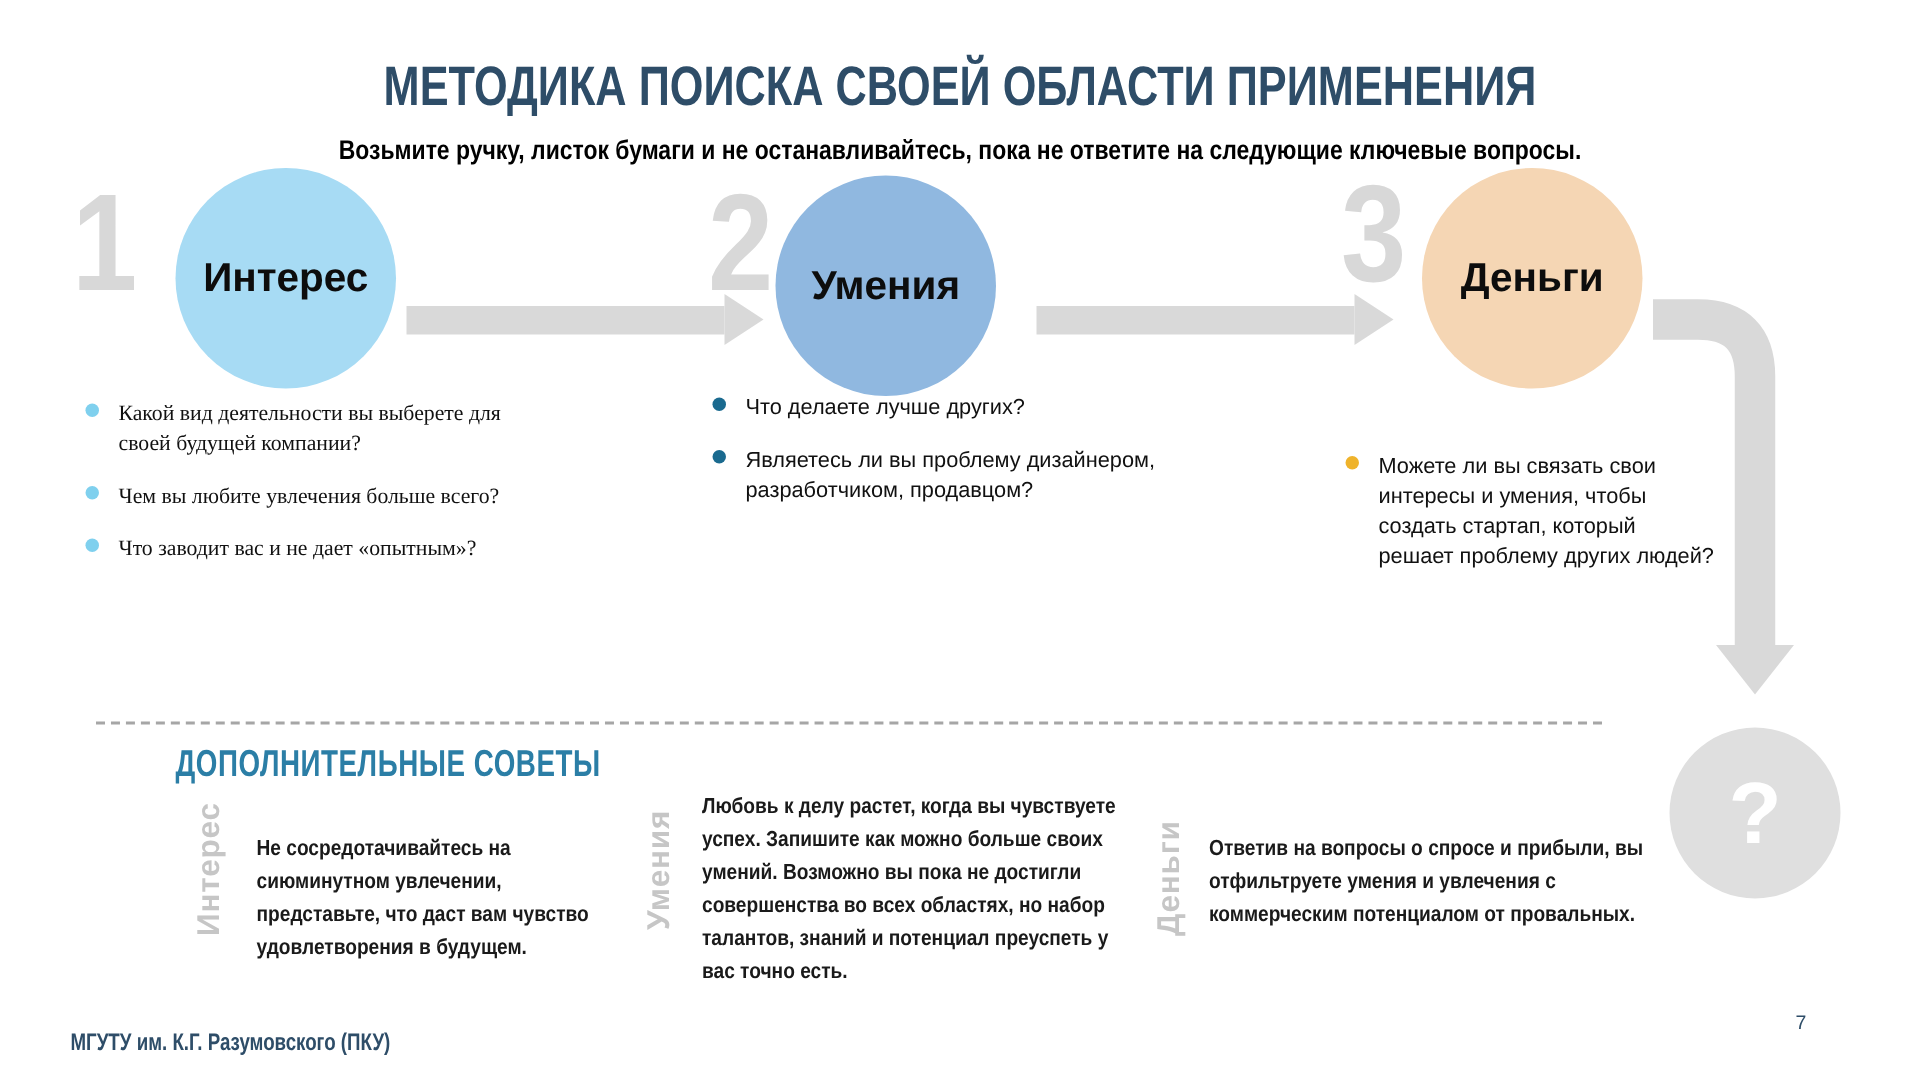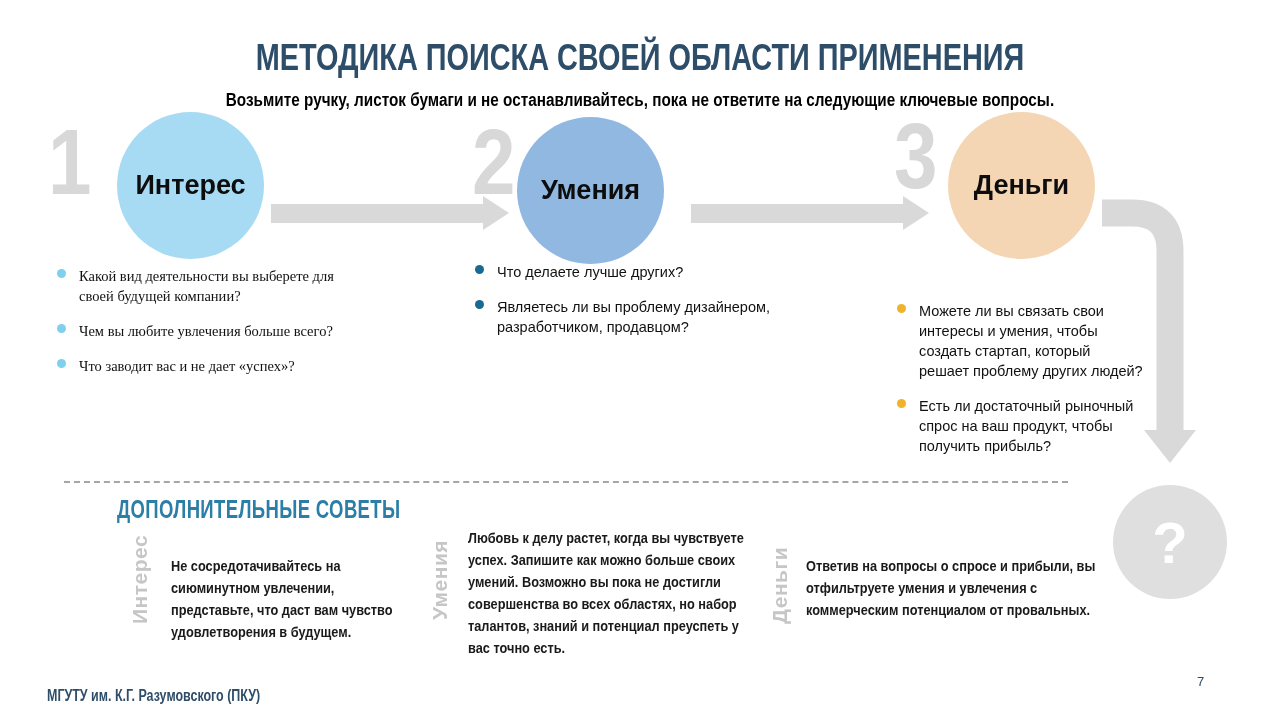--- a/index.html
+++ b/index.html
@@ -87,21 +87,21 @@
   <div class="abs circle" style="left: 117px; top: 112px; background: rgb(167, 219, 244);">
     <span>Интерес</span>
   </div>
   <div class="abs arrow-h" style="left:271px;top:196px;">
     <div class="shaft" style="width: 212px; background: rgb(217, 217, 217);"></div>
     <div class="head" style="border-left-color: rgb(217, 217, 217);"></div>
   </div>
   <ul class="abs bullets" style="left: 56px; top: 266px; width: 312px; font-family: Liberation Serif, serif; --dot: #7FD0EE;">
     <li>Какой вид деятельности вы выберете для своей будущей компании?</li>
     <li>Чем вы любите увлечения больше всего?</li>
-    <li>Что заводит вас и не дает «успех»?</li>
+    <li>Что заводит вас и не дает «опытным»?</li>
   </ul>
 
   <div class="abs step-number" style="left: 472px; top: 116px; color: rgb(216, 216, 216);">2</div>
   <div class="abs circle" style="left: 517px; top: 117px; background: rgb(144, 184, 224);">
     <span>Умения</span>
   </div>
   <div class="abs arrow-h" style="left:691px;top:196px;">
     <div class="shaft" style="width: 212px; background: rgb(217, 217, 217);"></div>
     <div class="head" style="border-left-color: rgb(217, 217, 217);"></div>
   </div>
@@ -109,21 +109,20 @@
     <li>Что делаете лучше других?</li>
     <li>Являетесь ли вы проблему дизайнером, разработчиком, продавцом?</li>
   </ul>
 
   <div class="abs step-number" style="left: 894px; top: 110px; color: rgb(216, 216, 216);">3</div>
   <div class="abs circle" style="left: 948px; top: 112px; background: rgb(245, 214, 180);">
     <span>Деньги</span>
   </div>
   <ul class="abs bullets" style="left: 896px; top: 266px; width: 248px; margin-top: 35px; --dot: #EFB32B;">
     <li>Можете ли вы связать свои интересы и умения, чтобы создать стартап, который решает проблему других людей?</li>
-    <li>Есть ли достаточный рыночный спрос на ваш продукт, чтобы получить прибыль?</li>
   </ul>
 
   <svg class="abs" style="left:0;top:0;" width="1280" height="720" viewBox="0 0 1280 720" aria-hidden="true">
     <path d="M1102 213 L1132 213 Q1170 213 1170 251 L1170 432" fill="none" stroke="#D9D9D9" stroke-width="27"></path>
     <polygon points="1144,430 1196,430 1170,463" fill="#D9D9D9"></polygon>
   </svg>
 
   <div class="abs q-circle" style="left: 1113px; top: 485px; background: rgb(223, 223, 223);">
     <span>?</span>
   </div>

